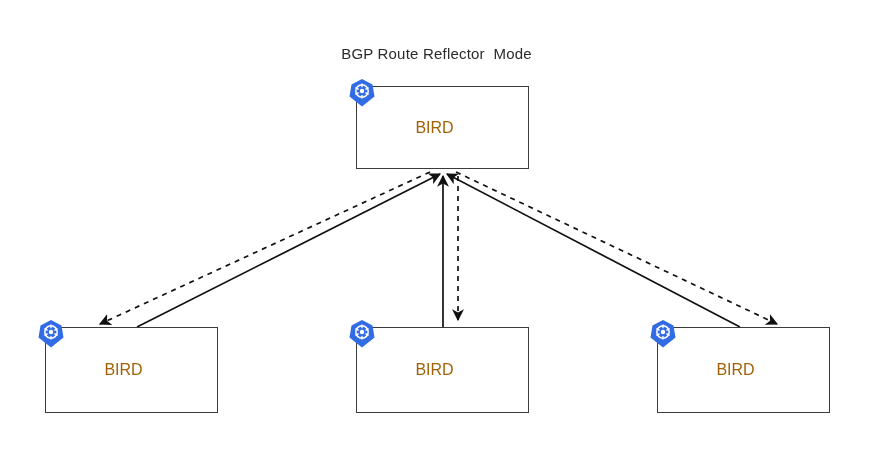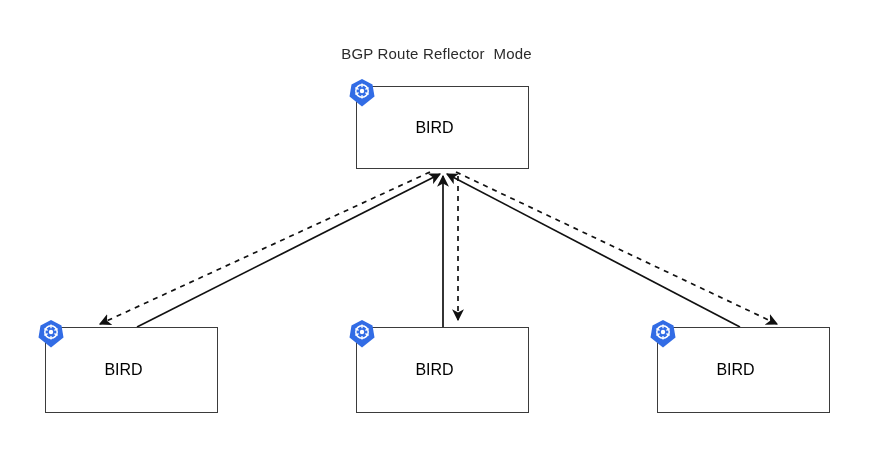--- a/index.html
+++ b/index.html
@@ -42,21 +42,21 @@
     border: 1.6px solid #3b3b3b;
   }
   .node-label {
     position: absolute;
     left: 0;
     right: 16px;
     top: 50%;
     transform: translateY(-50%);
     text-align: center;
     font-size: 16px;
-    color: #000000;
+    color: #a16207;
   }
   .node-icon {
     position: absolute;
     left: -9px;
     top: -9px;
     width: 28px;
     height: 30px;
   }
   .watermark {
     position: absolute;

